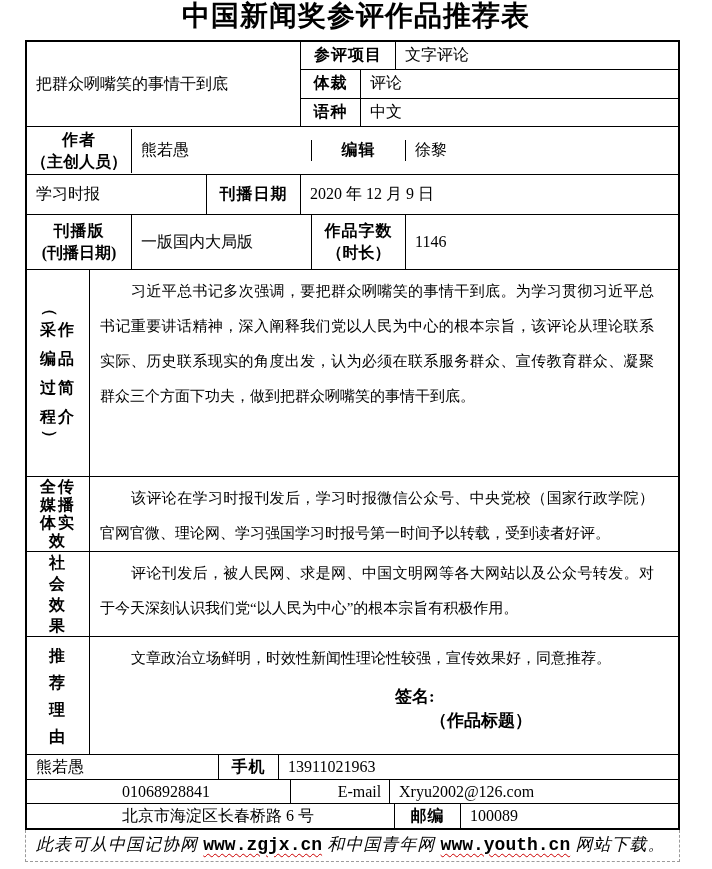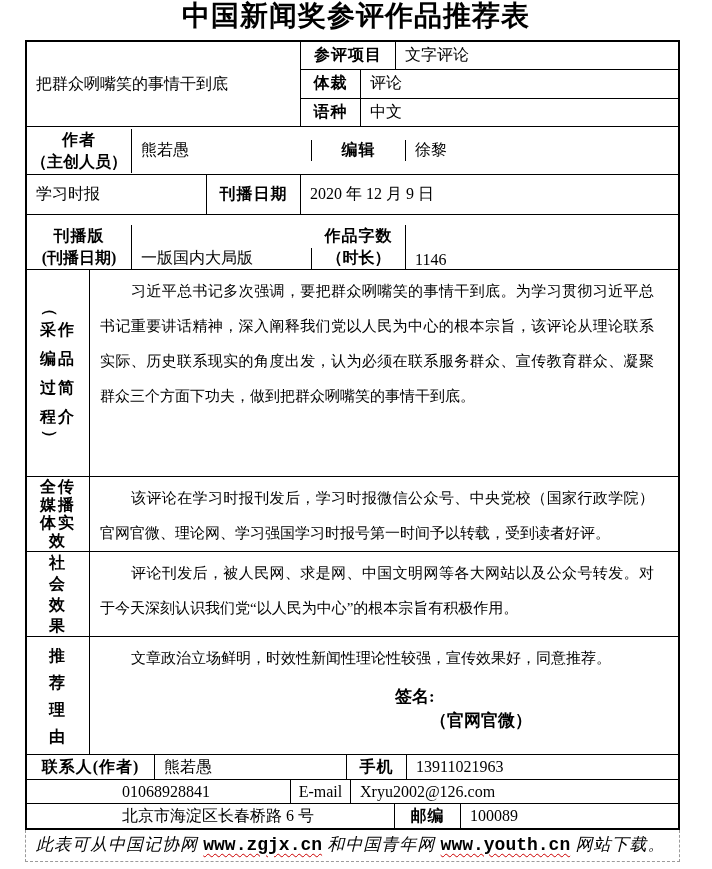--- a/index.html
+++ b/index.html
@@ -17,36 +17,36 @@
   .row:last-child { border-bottom:none; }
   .cell {
     border-right:1px solid #000; display:flex; align-items:center;
     font-size:16px; overflow:hidden;
   }
   .cell:last-child { border-right:none; }
   .lab { font-weight:bold; justify-content:center; text-align:center; letter-spacing:1px; flex-direction:column; }
   .lab .l2 { letter-spacing:0; }
   .val { padding-left:9px; font-weight:normal; }
   
-  .r1 { height:85px; } .r2 { height:48px;align-items:center; } .r3 { height:40px; } .r4 { height:55px;align-items:flex-end; }
+  .r1 { height:85px; } .r2 { height:48px;align-items:center; } .r3 { height:40px; } .r4 { height:55px; }
   .r5 { height:207px; } .r6 { height:75px; } .r7 { height:85px; } .r8 { height:118px; }
   .r9 { height:25px; } .r10 { height:24px; } .r11 { height:24px; }
   
   .w-a { width:105px; } .w-b { width:180px; } .w-c { width:94px; } .grow { flex:1; }
   .w-b1 { width:274px; }
   .right-block { flex:1; display:flex; flex-direction:column; }
   .rrow { flex:1; display:flex; border-bottom:1px solid #000; }
   .rrow:last-child { border-bottom:none; }
   .w-entry { width:95px; } .w-small { width:60px; }
   .w-vlab { width:63px; }
   .w-contact { width:128px; } .w-cval { width:192px; } .w-mob { width:60px; }
   .w-tel { width:86px;margin-top:42px; } .w-telval { width:178px; } .w-email { width:60px; }
   .w-addrval { width:282px; } .w-post { width:66px; }
   .lab2line { line-height:22px; }
-  .regular { font-weight:normal; letter-spacing:0; }
+  .regular { font-weight:normal; letter-spacing:0;margin-left:39px; }
   
   .vlabel { flex-direction:column; justify-content:center; font-weight:bold; text-align:center; }
   .vl-line { display:block; letter-spacing:2px; }
   .vparen { transform:rotate(90deg); height:13px; line-height:13px; letter-spacing:0; }
   .lh30 .vl-line { line-height:29px; } .lh18 .vl-line { line-height:18px; }
   .lh21 .vl-line { line-height:21px; } .lh27 .vl-line { line-height:27px; }
   
   .body-cell { display:block; padding:4px 24px 0 10px; }
   .para { font-size:15px; line-height:35px; text-indent:31px; text-align:justify; }
   
@@ -162,27 +162,26 @@
     <div class="row r8">
       <div class="cell vlabel lh27 w-vlab">
           <span class="vl-line">推</span>
           <span class="vl-line">荐</span>
           <span class="vl-line">理</span>
           <span class="vl-line">由</span>
         </div>
       <div class="cell body-cell grow">
         <div class="para">文章政治立场鲜明，时效性新闻性理论性较强，宣传效果好，同意推荐。</div>
         <div class="sig-line">签名:</div>
-        <div class="seal-line">（官网官微）</div>
+        <div class="seal-line">（作品标题）</div>
         <div class="sigdate-line">2021 年　　月　　日</div>
       </div>
     </div>
 
     <div class="row r9">
-      <div class="cell lab w-contact">联系人(作者)</div>
       <div class="cell val w-cval">熊若愚</div>
       <div class="cell lab w-mob">手机</div>
       <div class="cell val grow">13911021963</div>
     </div>
 
     <div class="row r10">
       <div class="cell lab w-tel">电话</div>
       <div class="cell val w-telval">01068928841</div>
       <div class="cell lab regular w-email">E-mail</div>
       <div class="cell val grow">Xryu2002@126.com</div>

